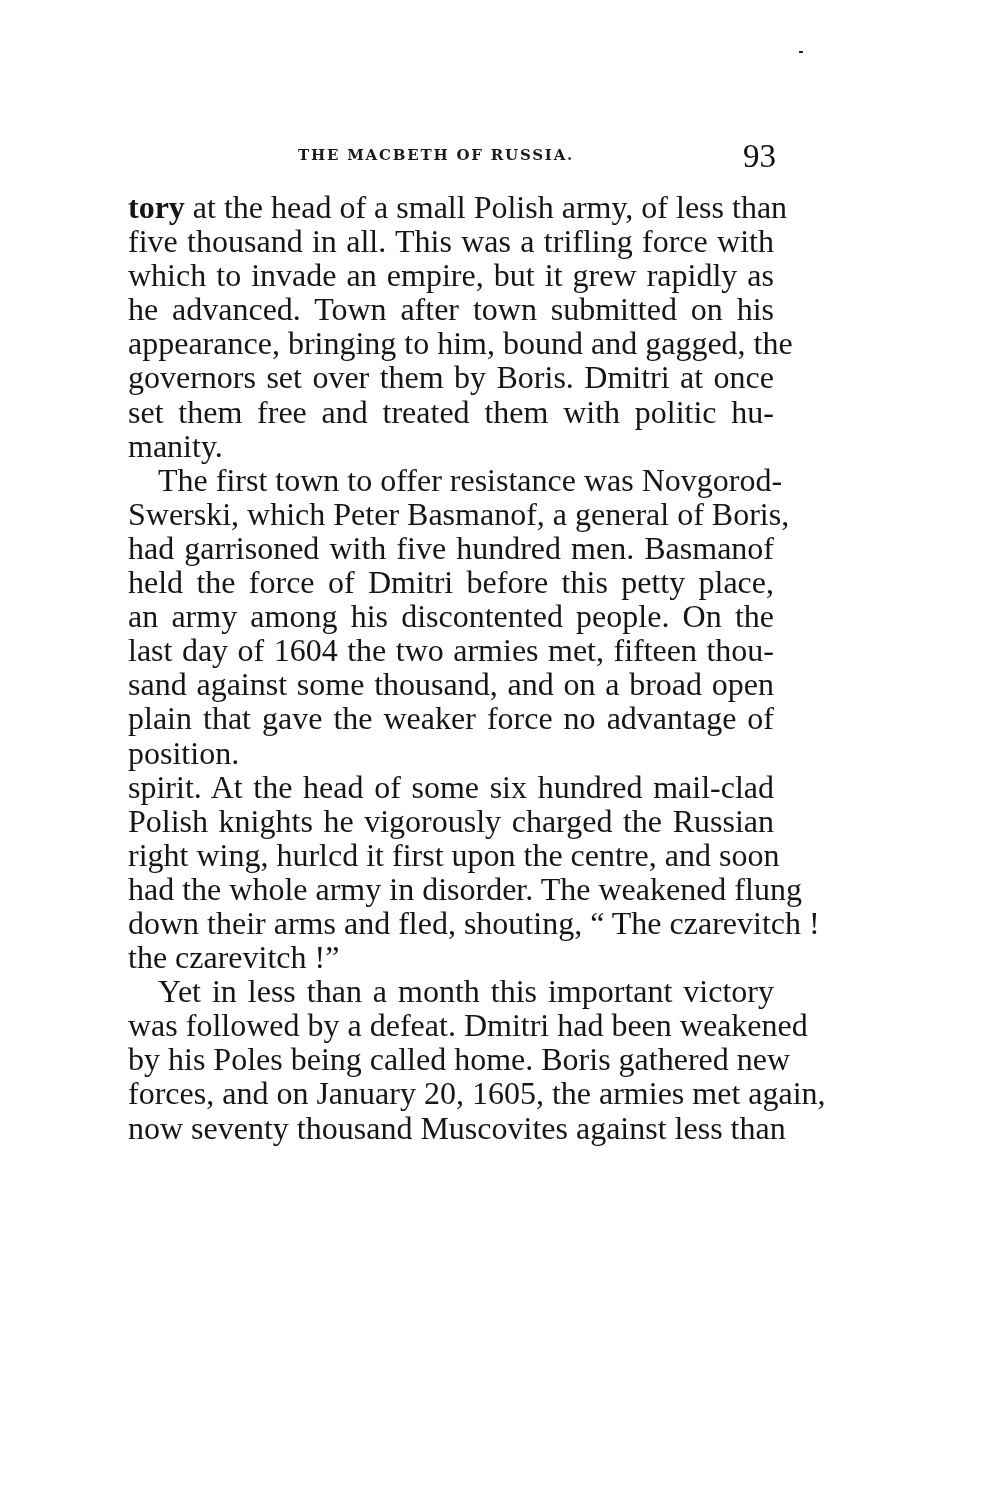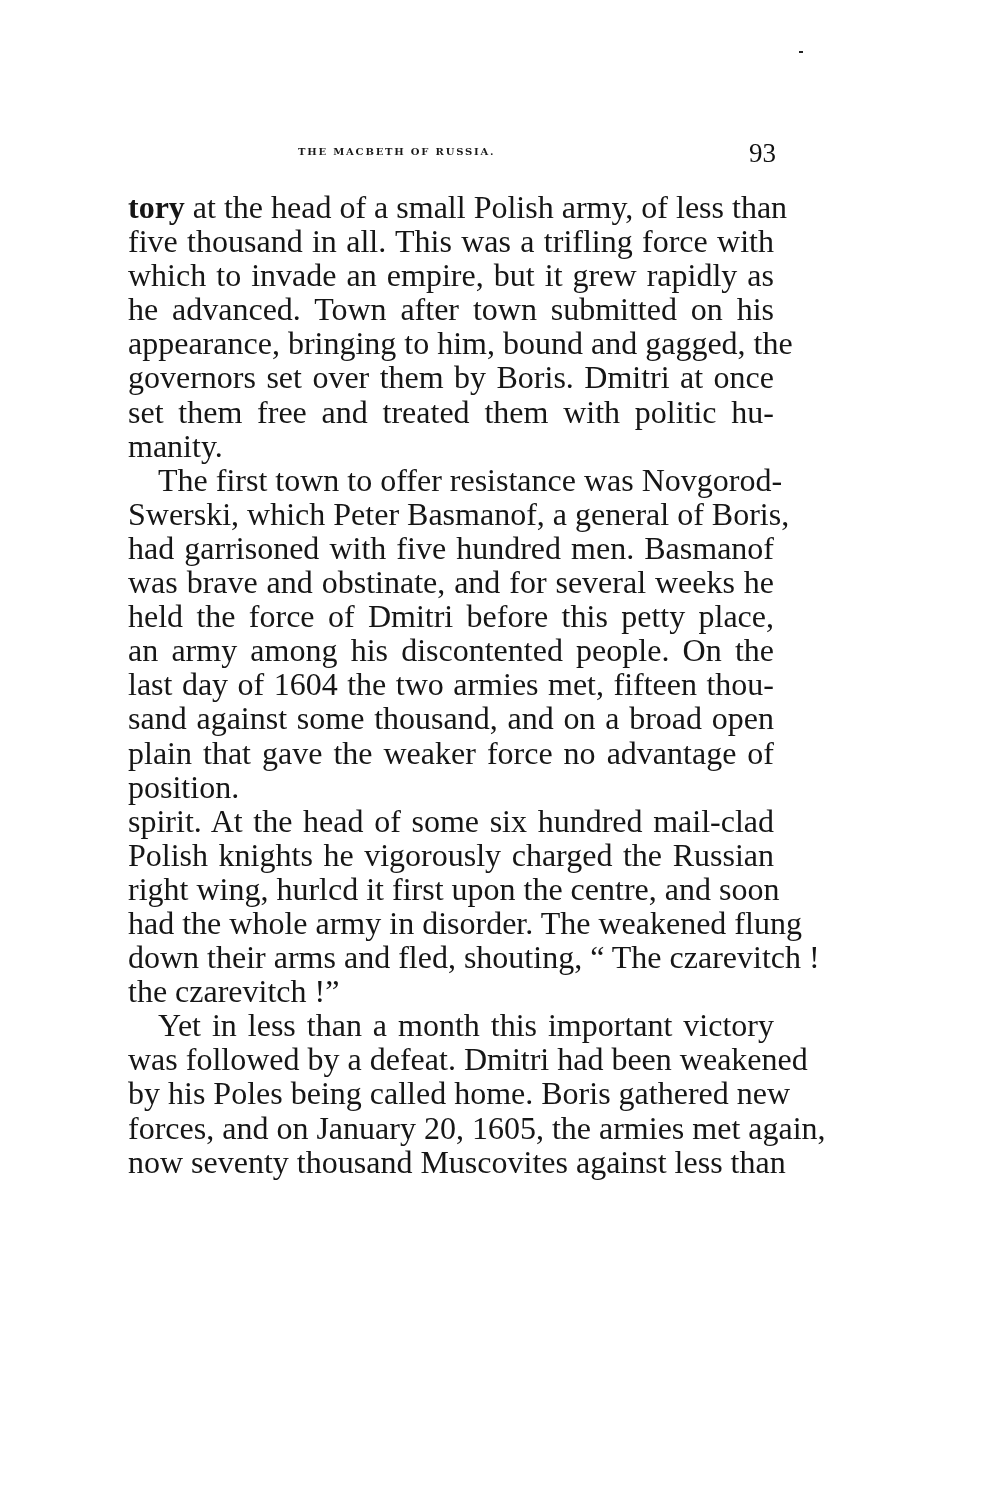--- a/index.html
+++ b/index.html
@@ -1,21 +1,21 @@
 <!DOCTYPE html>
 <html><head>
   <meta charset="utf-8">
   <style>
     html, body { margin: 0; padding: 0; background: #ffffff; }
     body { width: 1000px; height: 1510px; position: relative; overflow: hidden; }
     .page { position: absolute; left: 0; top: 0; width: 1000px; height: 1510px; background: #ffffff; color: #1a1a1a; }
     .speck { position: absolute; left: 799px; top: 51px; width: 4px; height: 2px; background: #222; }
     .running-head { position: absolute; left: 128px; top: 142px; width: 648px; height: 30px; }
-    .running-title { position: absolute; left: 170px; top: 4px; font-family: "DejaVu Serif", serif; font-size: 10px; letter-spacing: 1.8px; font-weight: bold; color: #1a1a1a; }
-    .page-number { position: absolute; right: 0; top: -4px; font-family: "Liberation Serif", serif; font-size: 27px; color: #111; }
+    .running-title { position: absolute; left: 170px; top: 4px; font-family: "DejaVu Serif", serif; font-size: 15px; letter-spacing: 1.8px; font-weight: bold; color: #1a1a1a; }
+    .page-number { position: absolute; right: 0; top: -4px; font-family: "Liberation Serif", serif; font-size: 33px; color: #111; }
     .body-text { position: absolute; left: 128px; top: 190px; width: 646px; }
     .line {
       font-family: "Liberation Serif", serif;
       font-size: 32px;
       line-height: 34.1px;
       height: 34.1px;
       white-space: nowrap;
       text-align: justify;
       text-align-last: justify;
       color: #161616;
@@ -45,21 +45,20 @@
       <div class="line">appearance, bringing to him, bound and gagged, the</div>
       <div class="line">governors set over them  by Boris.   Dmitri at once</div>
       <div class="line">set  them  free  and  treated  them  with  politic  hu-</div>
       <div class="line last">manity.</div>
     </div>
 
     <div>
       <div class="line indent">The first town to offer  resistance was  Novgorod-</div>
       <div class="line">Swerski, which Peter  Basmanof, a general of Boris,</div>
       <div class="line">had garrisoned with five hundred men.   Basmanof</div>
-      <div class="line">was  brave and obstinate, and  for  several weeks  he</div>
       <div class="line">held  the  force  of  Dmitri  before  this  petty  place,</div>
       <div class="line">an  army  among  his  discontented  people.   On  the</div>
       <div class="line">last day of 1604  the  two  armies  met, fifteen  thou-</div>
       <div class="line">sand  against  some  thousand,  and  on  a  broad  open</div>
       <div class="line">plain  that  gave  the  weaker  force  no  advantage  of</div>
       <div class="line last">position.</div>
     </div>
 
     <div>
       <div class="line">spirit.   At the head of some six hundred mail-clad</div>

